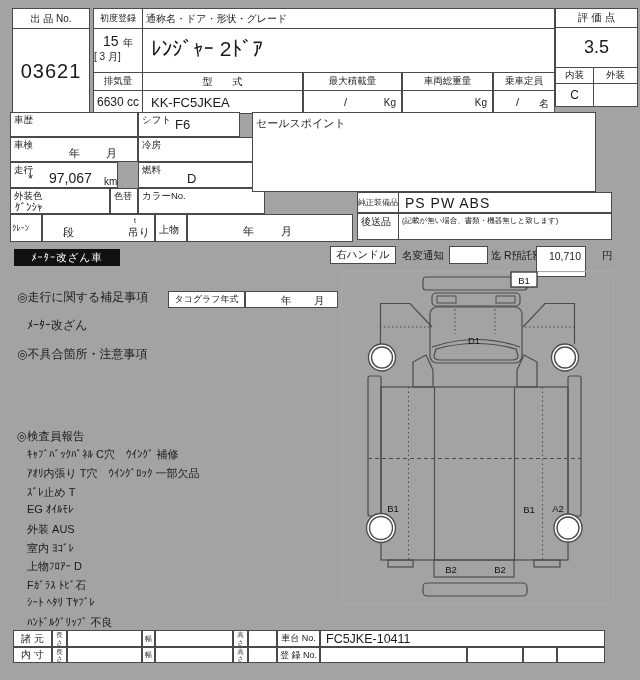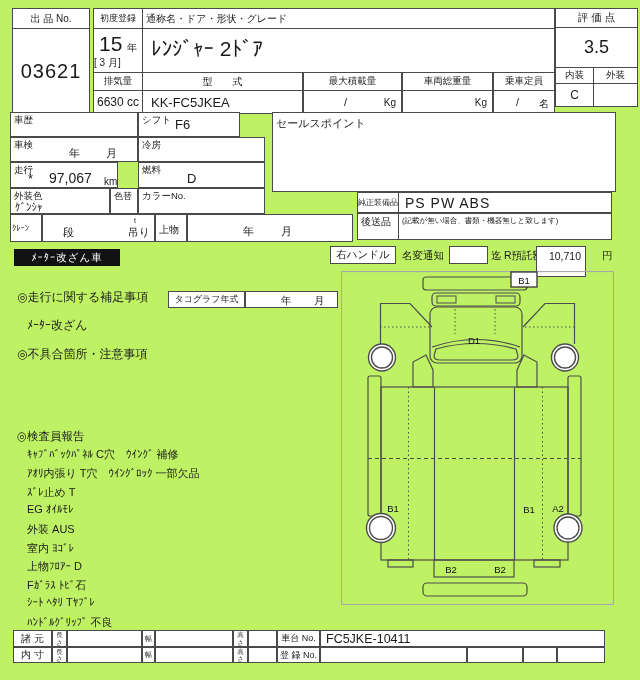--- a/index.html
+++ b/index.html
@@ -1,16 +1,16 @@
 <!DOCTYPE html>
 <html><head>
 <meta charset="utf-8">
 <style>
   html,body{margin:0;padding:0;background:#ffffff;}
-  .sheet{position:relative;width:640px;height:680px;background:#bef264;
+  .sheet{position:relative;width:640px;height:680px;background:#a3a3a3;
          font-family:"Liberation Sans","DejaVu Sans",sans-serif;color:#1a1a1a;overflow:hidden;}
   .abs{position:absolute;box-sizing:border-box;}
   .b{border:1px solid #4a4a4a;background:#fff;}
   .c{display:flex;align-items:center;justify-content:center;text-align:center;}
   .lbl{font-size:10px;}
   .tl{position:absolute;top:1px;left:3px;font-size:9.5px;white-space:nowrap;}
   .badge{background:#111111;color:#ffffff;font-size:10.5px;display:flex;align-items:center;justify-content:center;letter-spacing:1px;}
   .vstack{font-size:6.5px;line-height:1.1;word-break:break-all;width:8px;margin:0 auto;text-align:center;}
   .report-item{position:absolute;left:27px;font-size:11px;white-space:nowrap;}
   svg text{font-family:"Liberation Sans","DejaVu Sans",sans-serif;}
@@ -18,21 +18,21 @@
 </head>
 <body>
 
 <div class="sheet">
 
   <div class="abs b c lbl" style="left:12px;top:8px;width:78px;height:21px">出 品 No.</div>
   <div class="abs b c" style="left:12px;top:28px;width:78px;height:86px;font-size:20px;letter-spacing:1px">03621</div>
 
   <div class="abs b c" style="left:93px;top:8px;width:50px;height:21px;font-size:9px">初度登録</div>
   <div class="abs b" style="left:93px;top:28px;width:50px;height:45px">
-    <div style="text-align:center;margin-top:3px"><span style="font-size:21px">15</span> <span style="font-size:10px">年</span></div>
+    <div style="text-align:center;margin-top:3px"><span style="font-size:14px">15</span> <span style="font-size:10px">年</span></div>
     <div style="text-align:left;font-size:10px">[ 3 月]</div>
   </div>
   <div class="abs b c" style="left:93px;top:72px;width:50px;height:19px;font-size:9.5px">排気量</div>
   <div class="abs b c" style="left:93px;top:90px;width:50px;height:24px;font-size:12px">6630 cc</div>
 
   <div class="abs b" style="left:142px;top:8px;width:413px;height:21px">
     <span class="tl" style="font-size:10px;top:3px">通称名・ドア・形状・グレード</span>
   </div>
   <div class="abs b" style="left:142px;top:28px;width:413px;height:45px">
     <span style="position:absolute;left:8px;top:8px;font-size:21px;white-space:nowrap">ﾚﾝｼﾞｬｰ 2ﾄﾞｱ</span>
@@ -112,21 +112,21 @@
     <span style="position:absolute;right:4px;top:10px;font-size:11px">吊り</span>
   </div>
   <div class="abs b" style="left:155px;top:214px;width:32px;height:28px">
     <span style="position:absolute;left:3px;top:8px;font-size:10px">上物</span>
   </div>
   <div class="abs b" style="left:187px;top:214px;width:166px;height:28px">
     <span style="position:absolute;left:55px;top:9px;font-size:11px">年</span>
     <span style="position:absolute;left:93px;top:9px;font-size:11px">月</span>
   </div>
 
-  <div class="abs b" style="left:272px;top:112px;width:344px;height:80px">
+  <div class="abs b" style="left:252px;top:112px;width:344px;height:80px">
     <span class="tl" style="font-size:11px;top:3px">セールスポイント</span>
   </div>
   <div class="abs b c" style="left:357px;top:192px;width:42px;height:21px;font-size:8px">純正装備品</div>
   <div class="abs b" style="left:398px;top:192px;width:214px;height:21px">
     <span style="position:absolute;left:6px;top:2px;font-size:14px;letter-spacing:1px">PS PW ABS</span>
   </div>
   <div class="abs b" style="left:357px;top:213px;width:42px;height:27px">
     <span class="tl" style="font-size:10px">後送品</span>
   </div>
   <div class="abs b" style="left:398px;top:213px;width:214px;height:27px">

